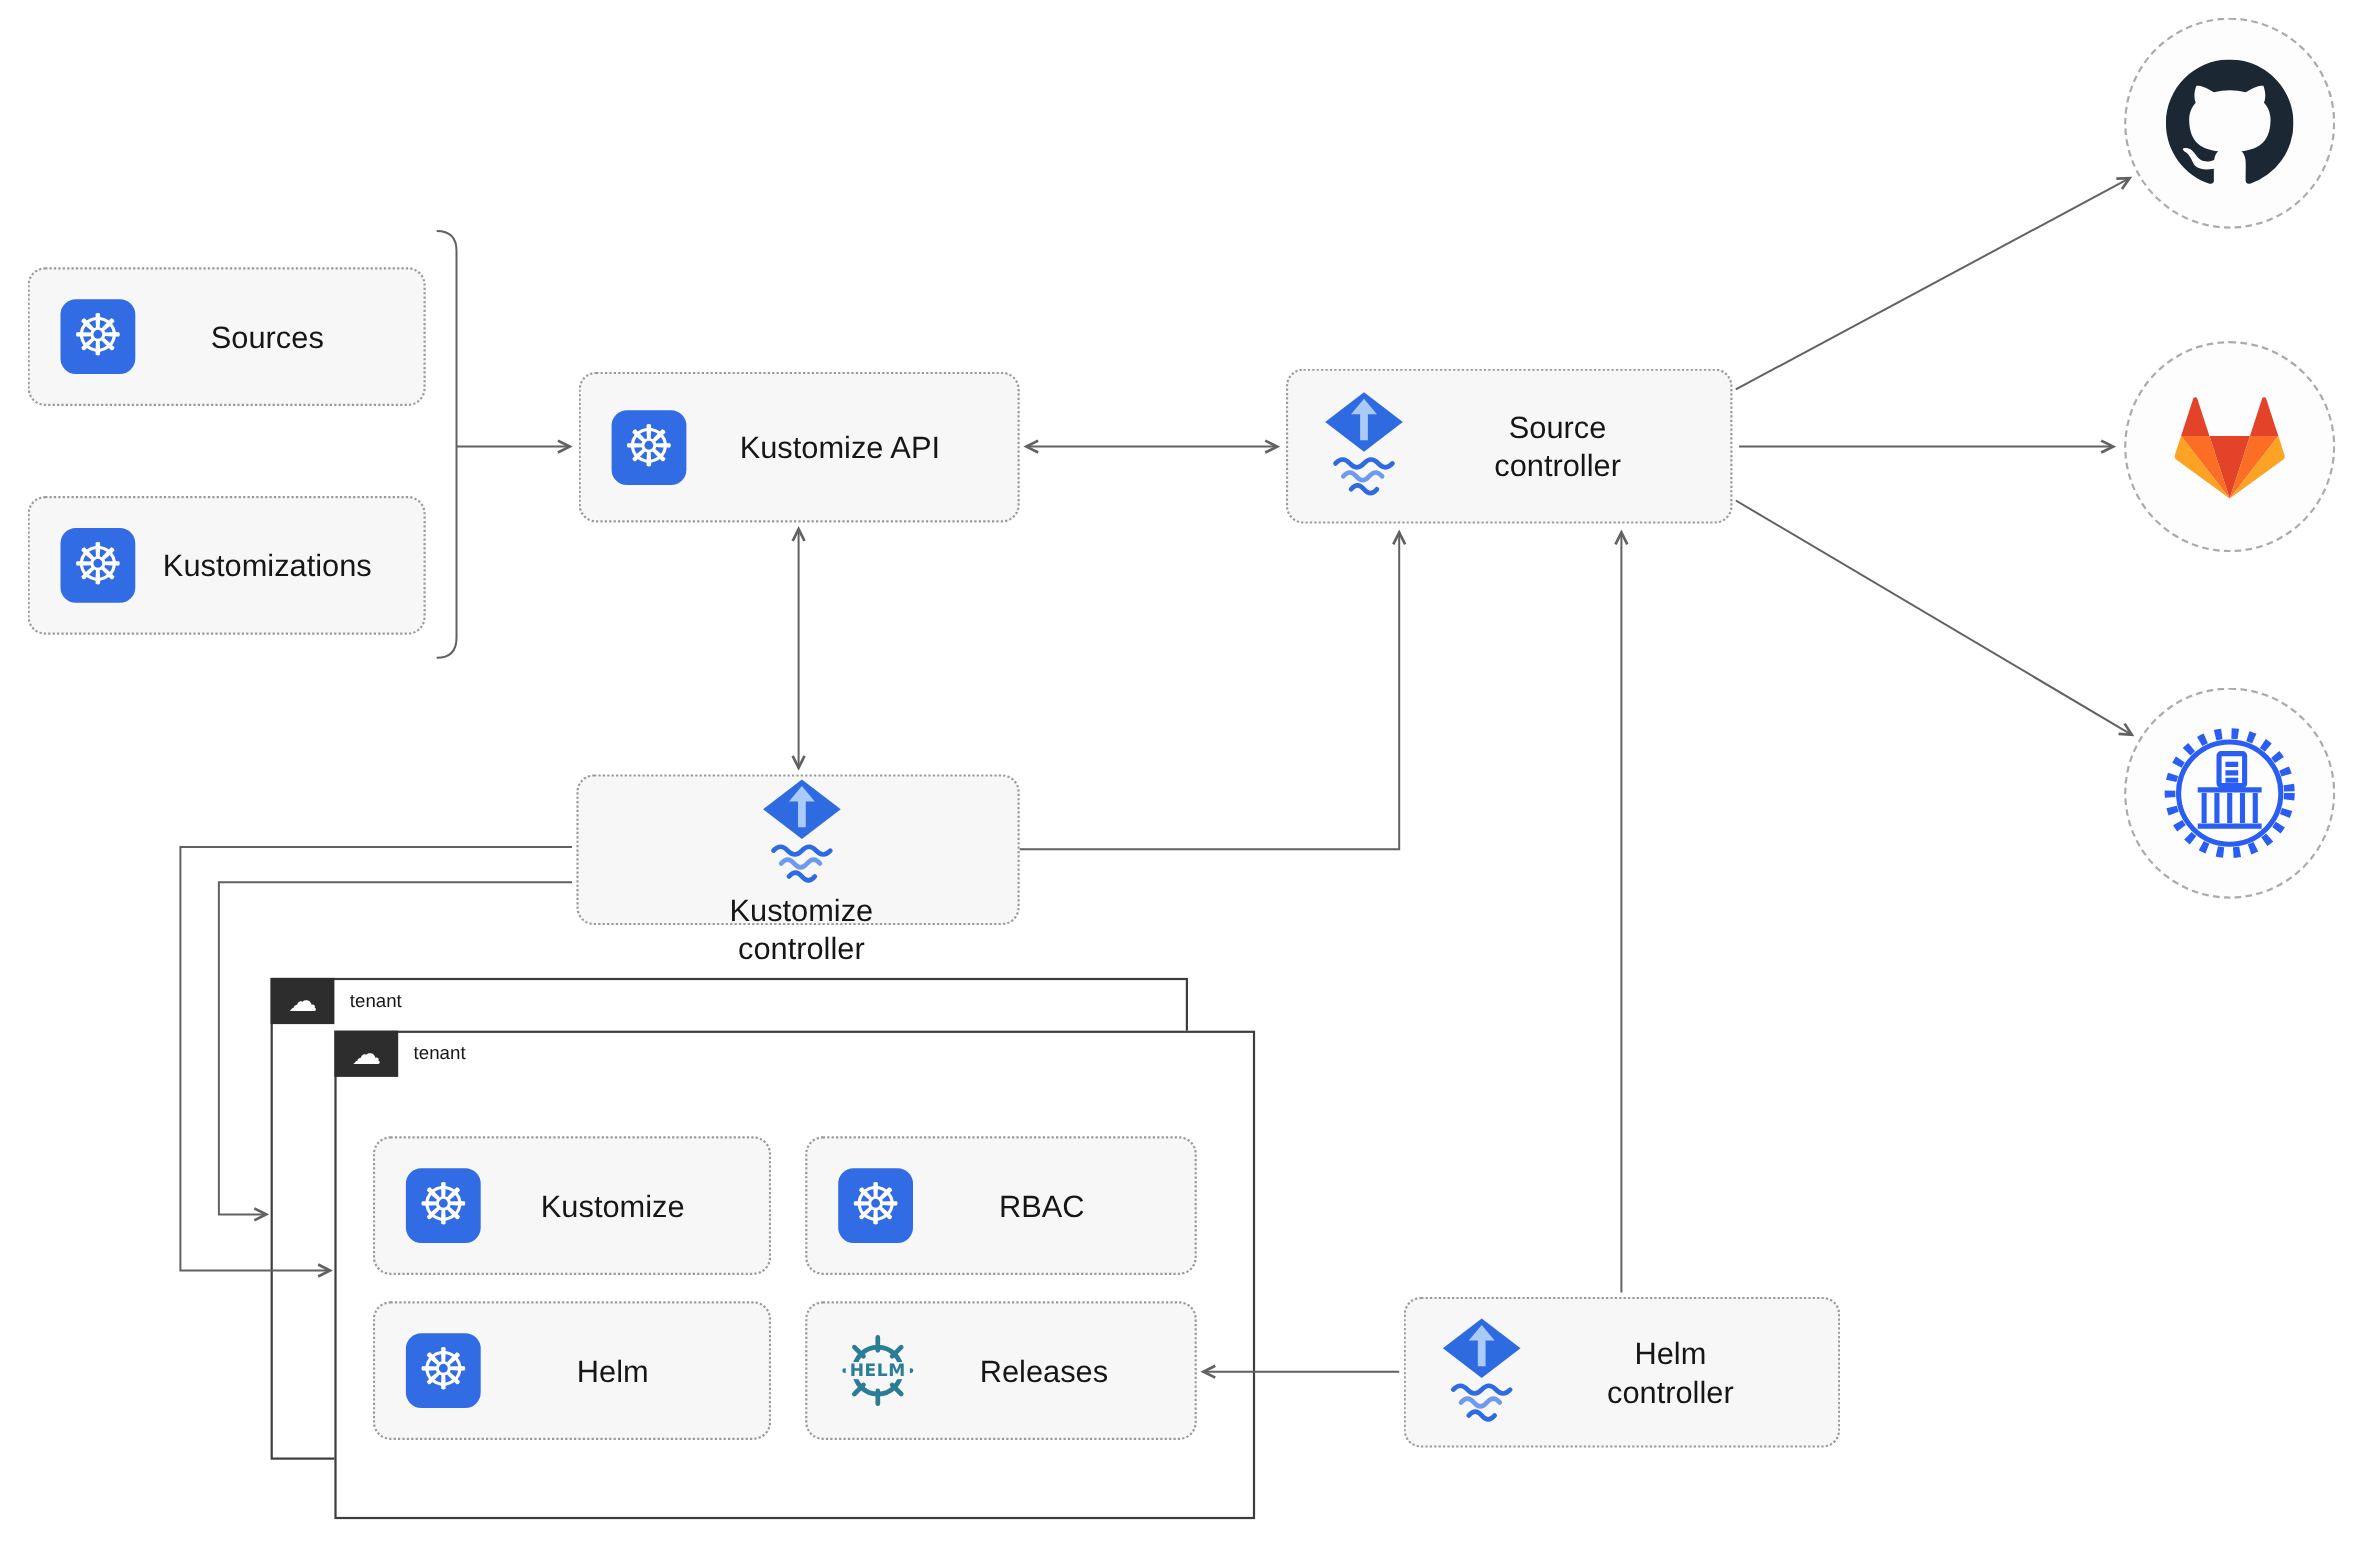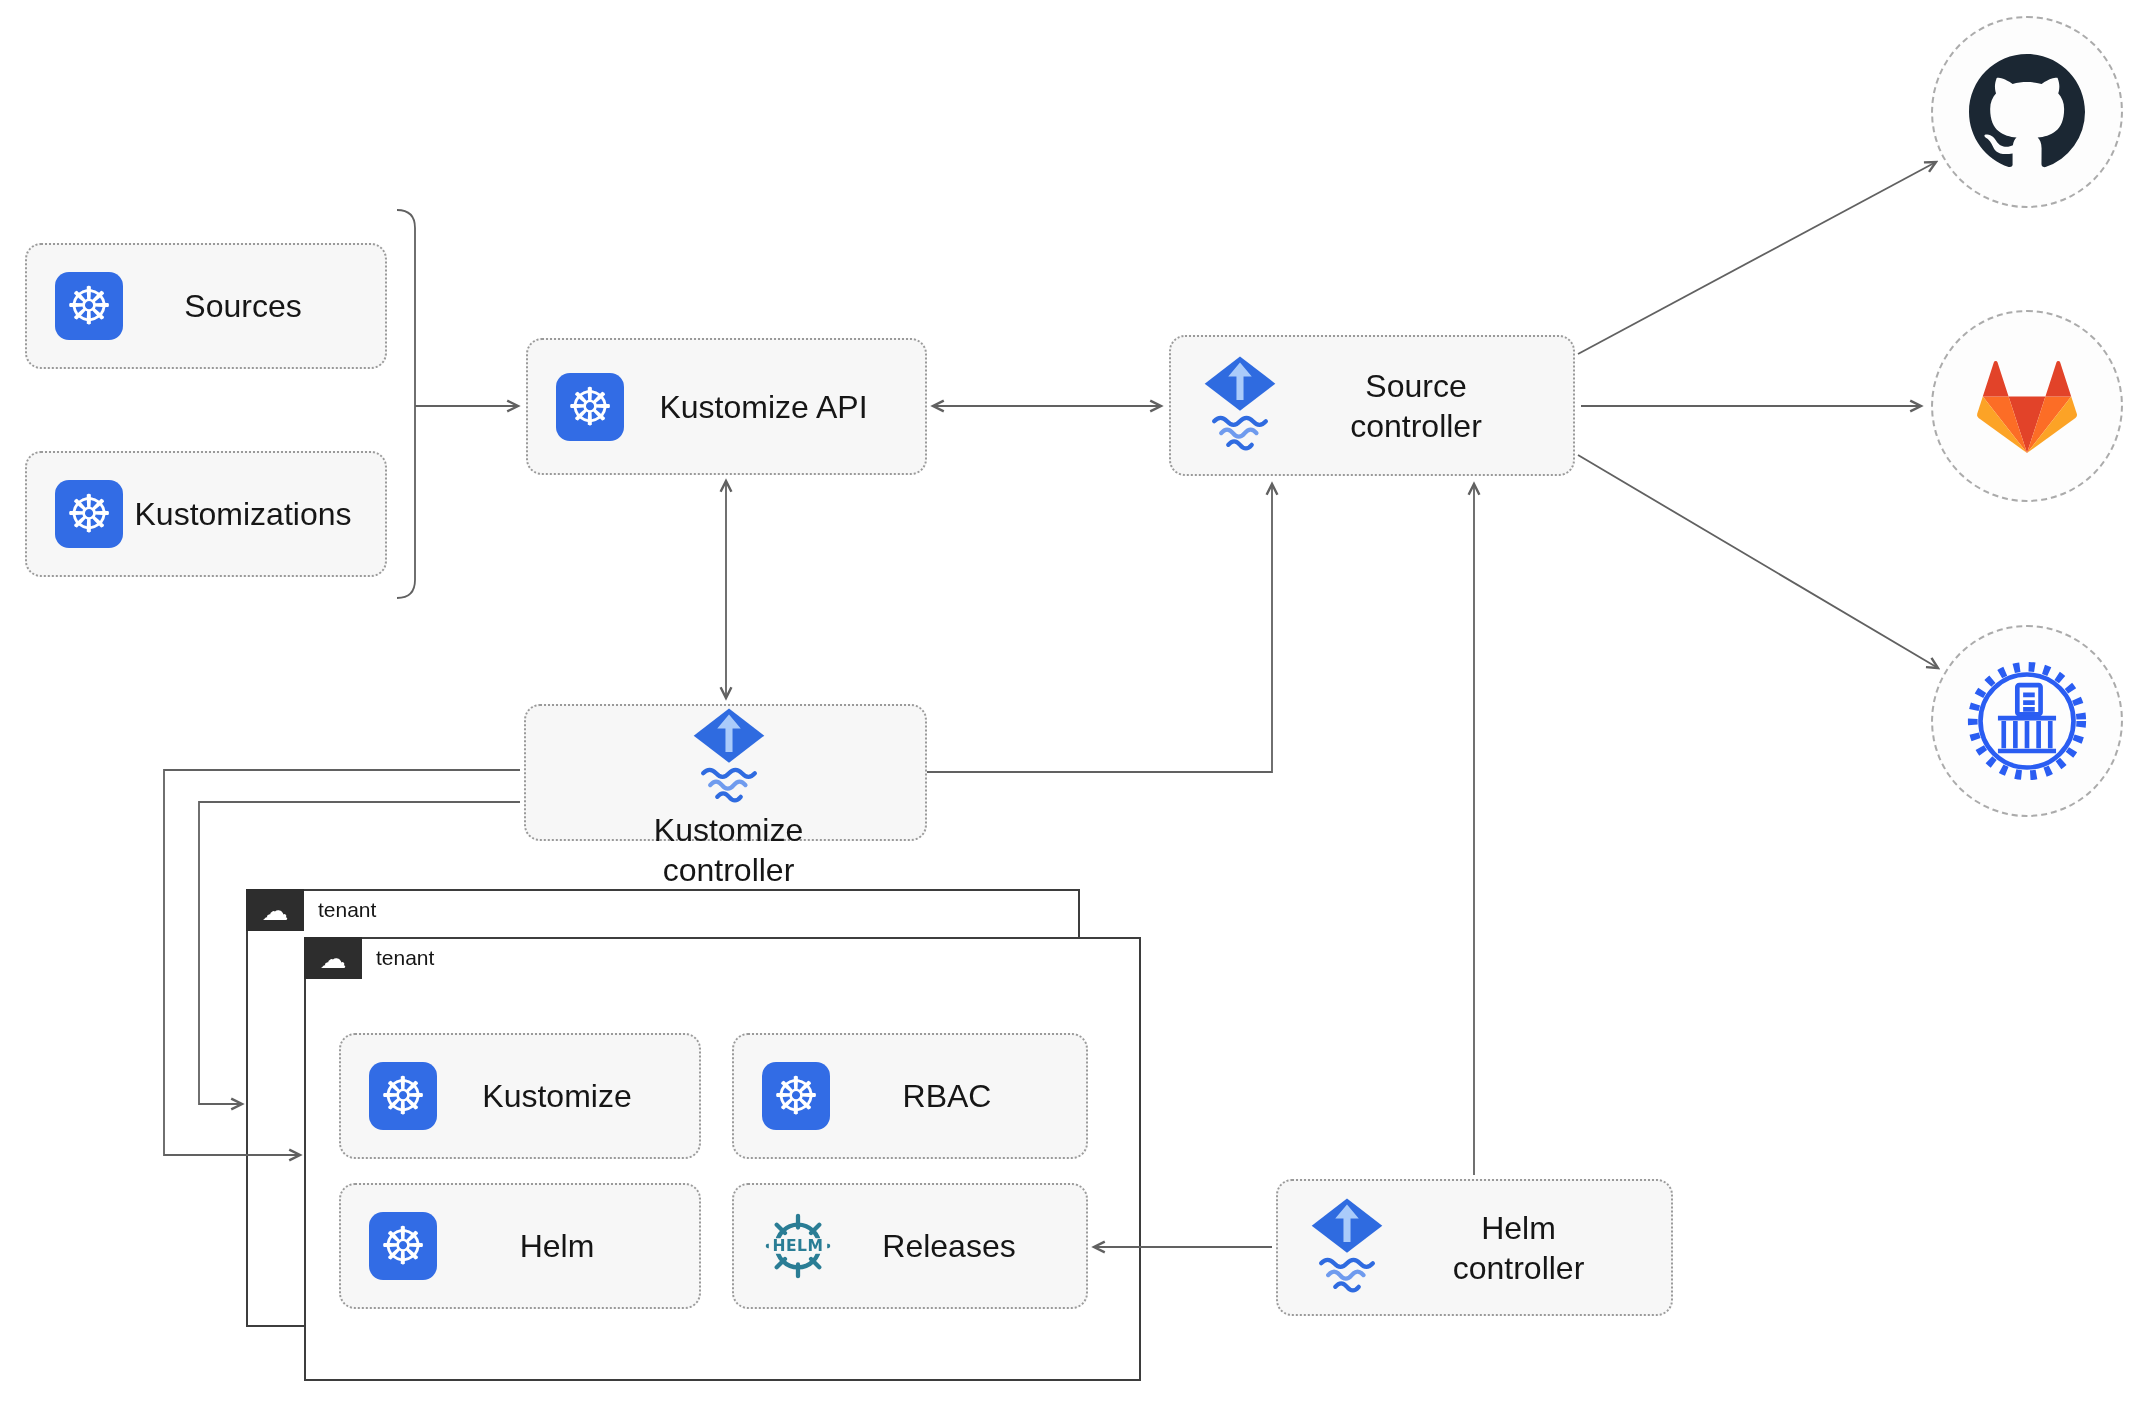--- a/index.html
+++ b/index.html
@@ -7,21 +7,21 @@
     position:relative;width:2144px;height:1407px;overflow:hidden;
     font-family:"Liberation Sans",sans-serif;color:#111;
   }
   
   .node{
     position:absolute;box-sizing:border-box;
     background:#f7f7f7;border:2px dotted #9a9a9a;border-radius:16px;
     display:flex;align-items:center;padding:0 22px 0 28px;
   }
   .node .label{
-    flex:1;text-align:center;font-size:32px;line-height:1.25;
+    flex:1;text-align:center;font-size:28px;line-height:1.25;
     white-space:pre-line;color:#161616;
   }
   .icon-wrap{flex:0 0 auto;display:flex;align-items:center;justify-content:center;}
   
   .k8s-icon{
     width:68px;height:68px;border-radius:14px;background:#326ce5;
     display:flex;align-items:center;justify-content:center;
   }
   .k8s-icon span{
     font-family:"DejaVu Sans",sans-serif;font-size:52px;line-height:1;color:#ffffff;
@@ -29,21 +29,21 @@
   
   .tenant{
     position:absolute;box-sizing:border-box;background:#ffffff;border:2px solid #3d3d3d;
   }
   .tenant-tag{
     position:absolute;left:-2px;top:-2px;width:58px;height:42px;background:#2d2d2d;
     display:flex;align-items:center;justify-content:center;
   }
   .tenant-tag span{font-family:"DejaVu Sans",sans-serif;color:#ffffff;font-size:27px;line-height:1;}
   .tenant-name{
-    position:absolute;left:70px;top:-2px;height:42px;line-height:42px;font-size:21px;color:#161616;
+    position:absolute;left:70px;top:-2px;height:42px;line-height:42px;font-size:17px;color:#161616;
   }
   
   .endpoint{
     position:absolute;width:192px;height:192px;border-radius:50%;
     background:#fdfdfd;border:2px dashed #ababab;box-sizing:border-box;
     display:flex;align-items:center;justify-content:center;
   }
   
   #connectors{
     position:absolute;left:0;top:0;width:2144px;height:1407px;

